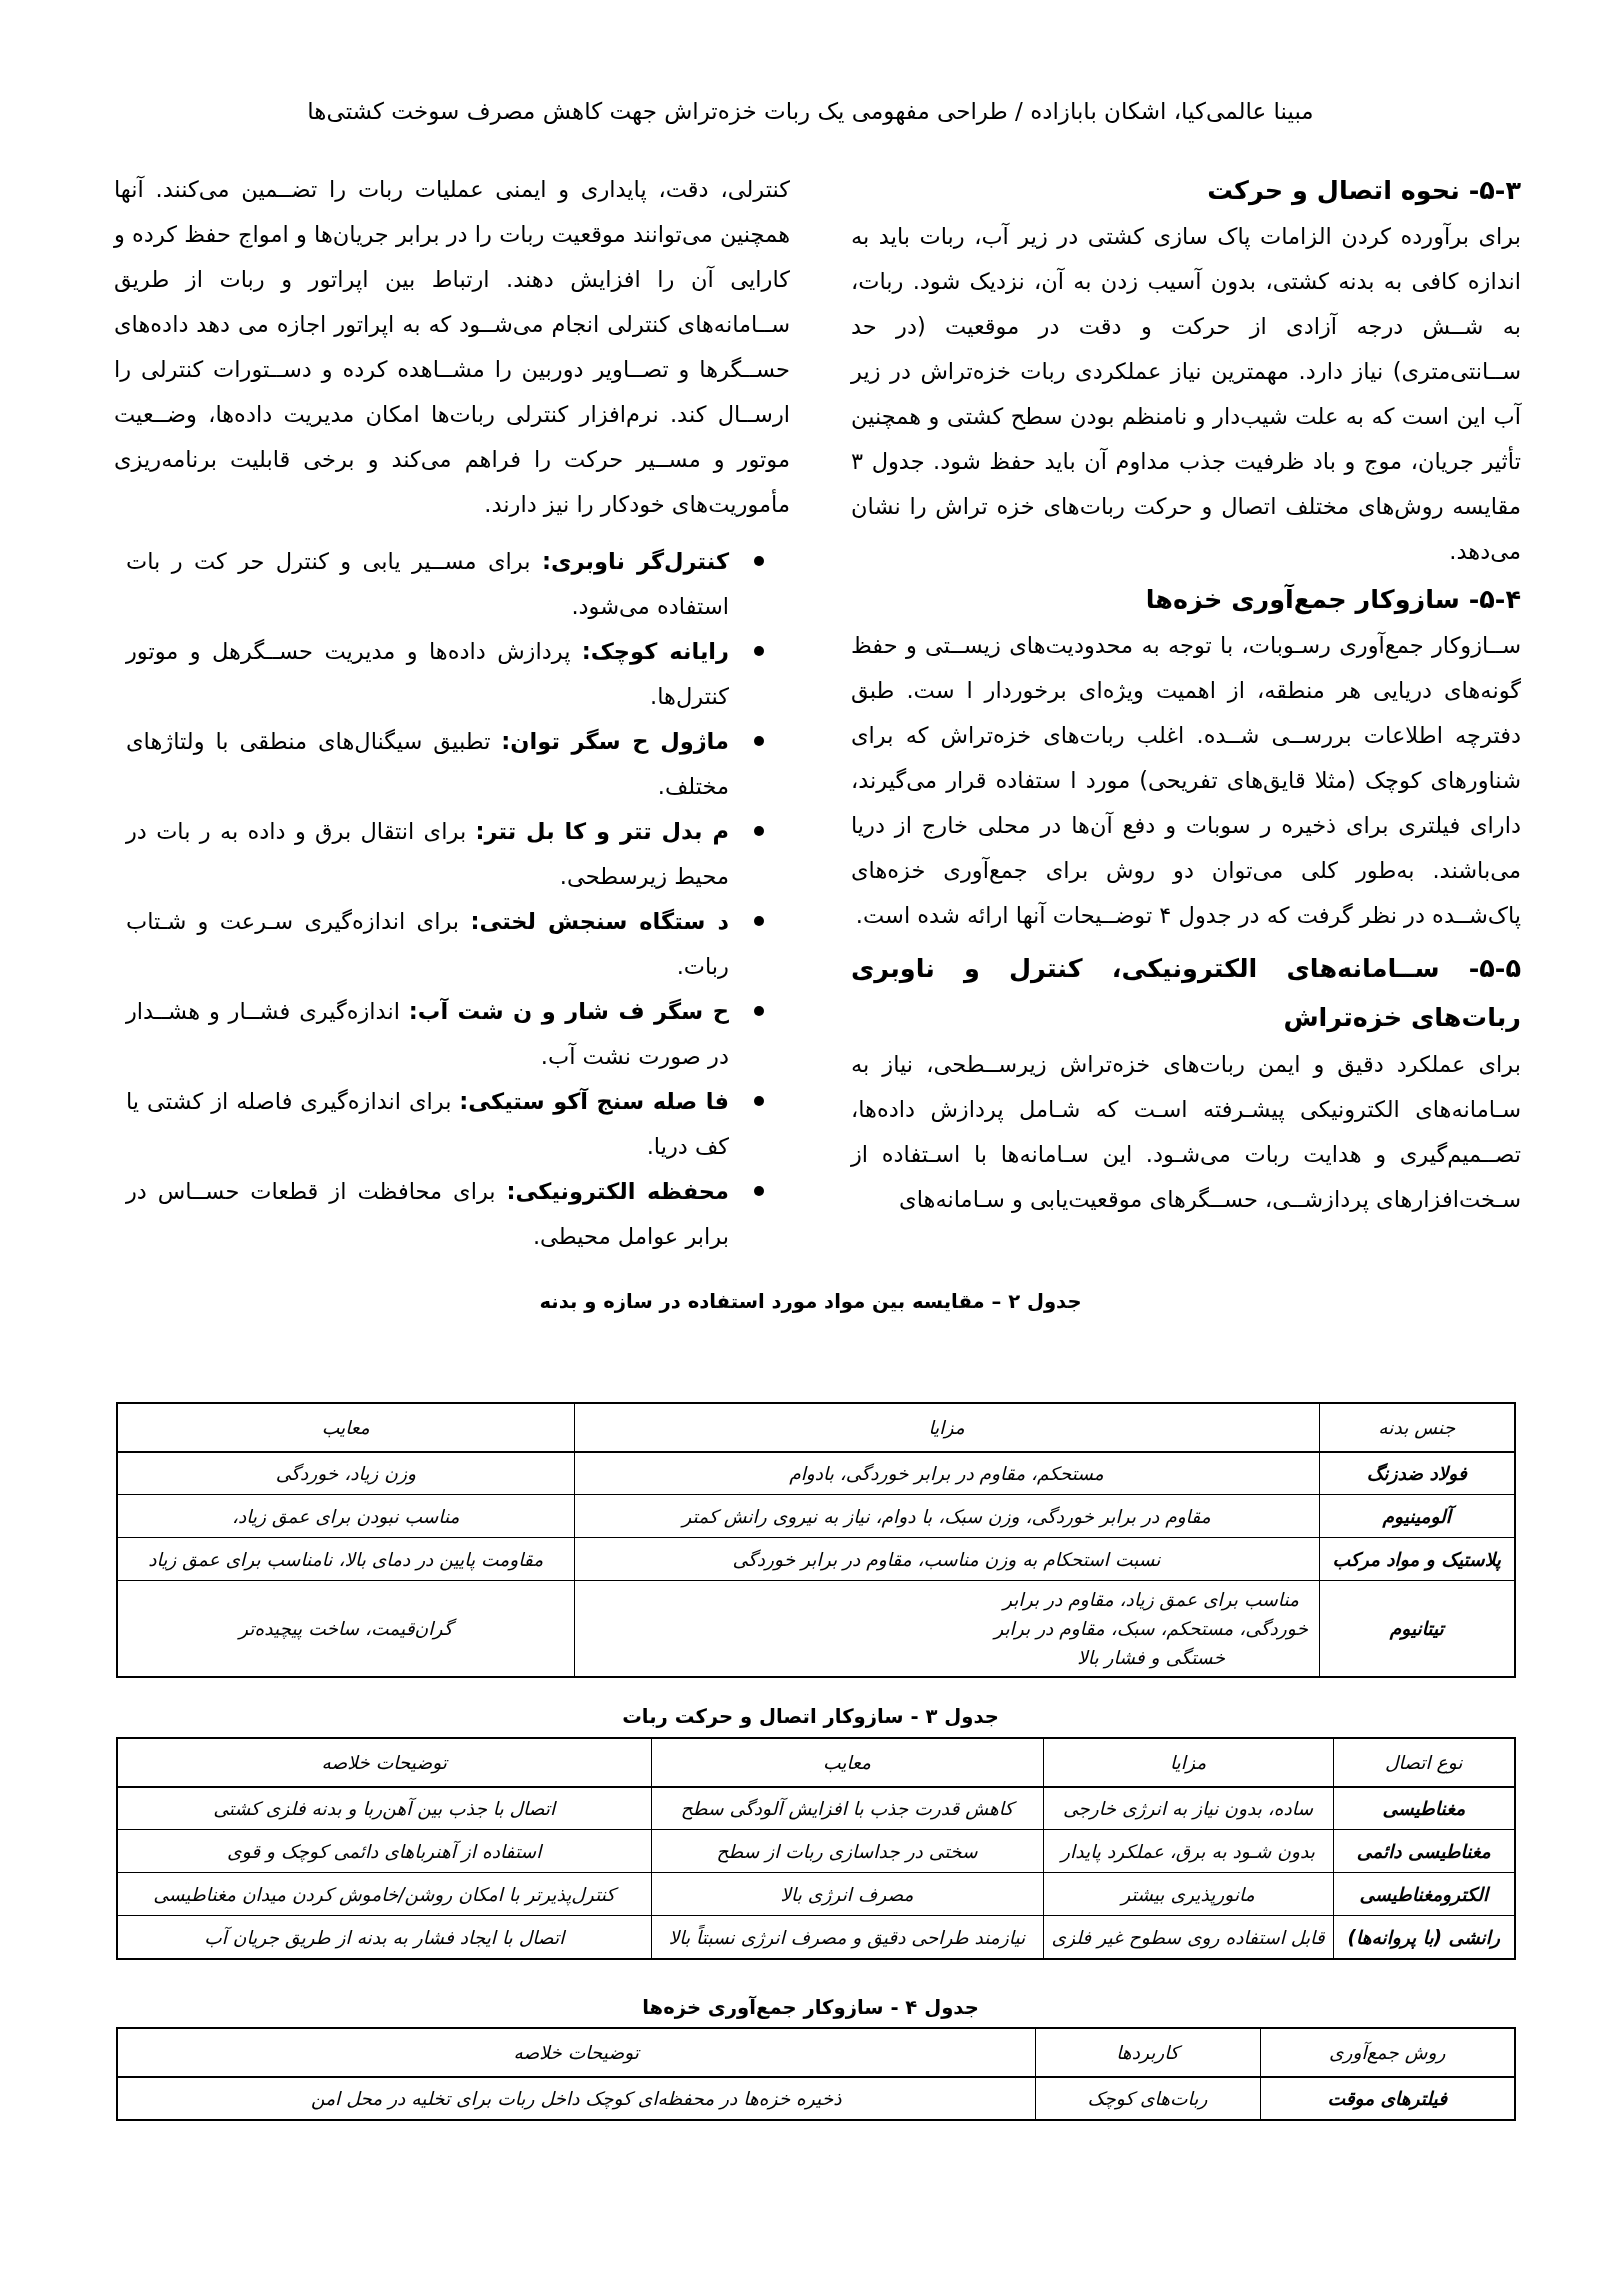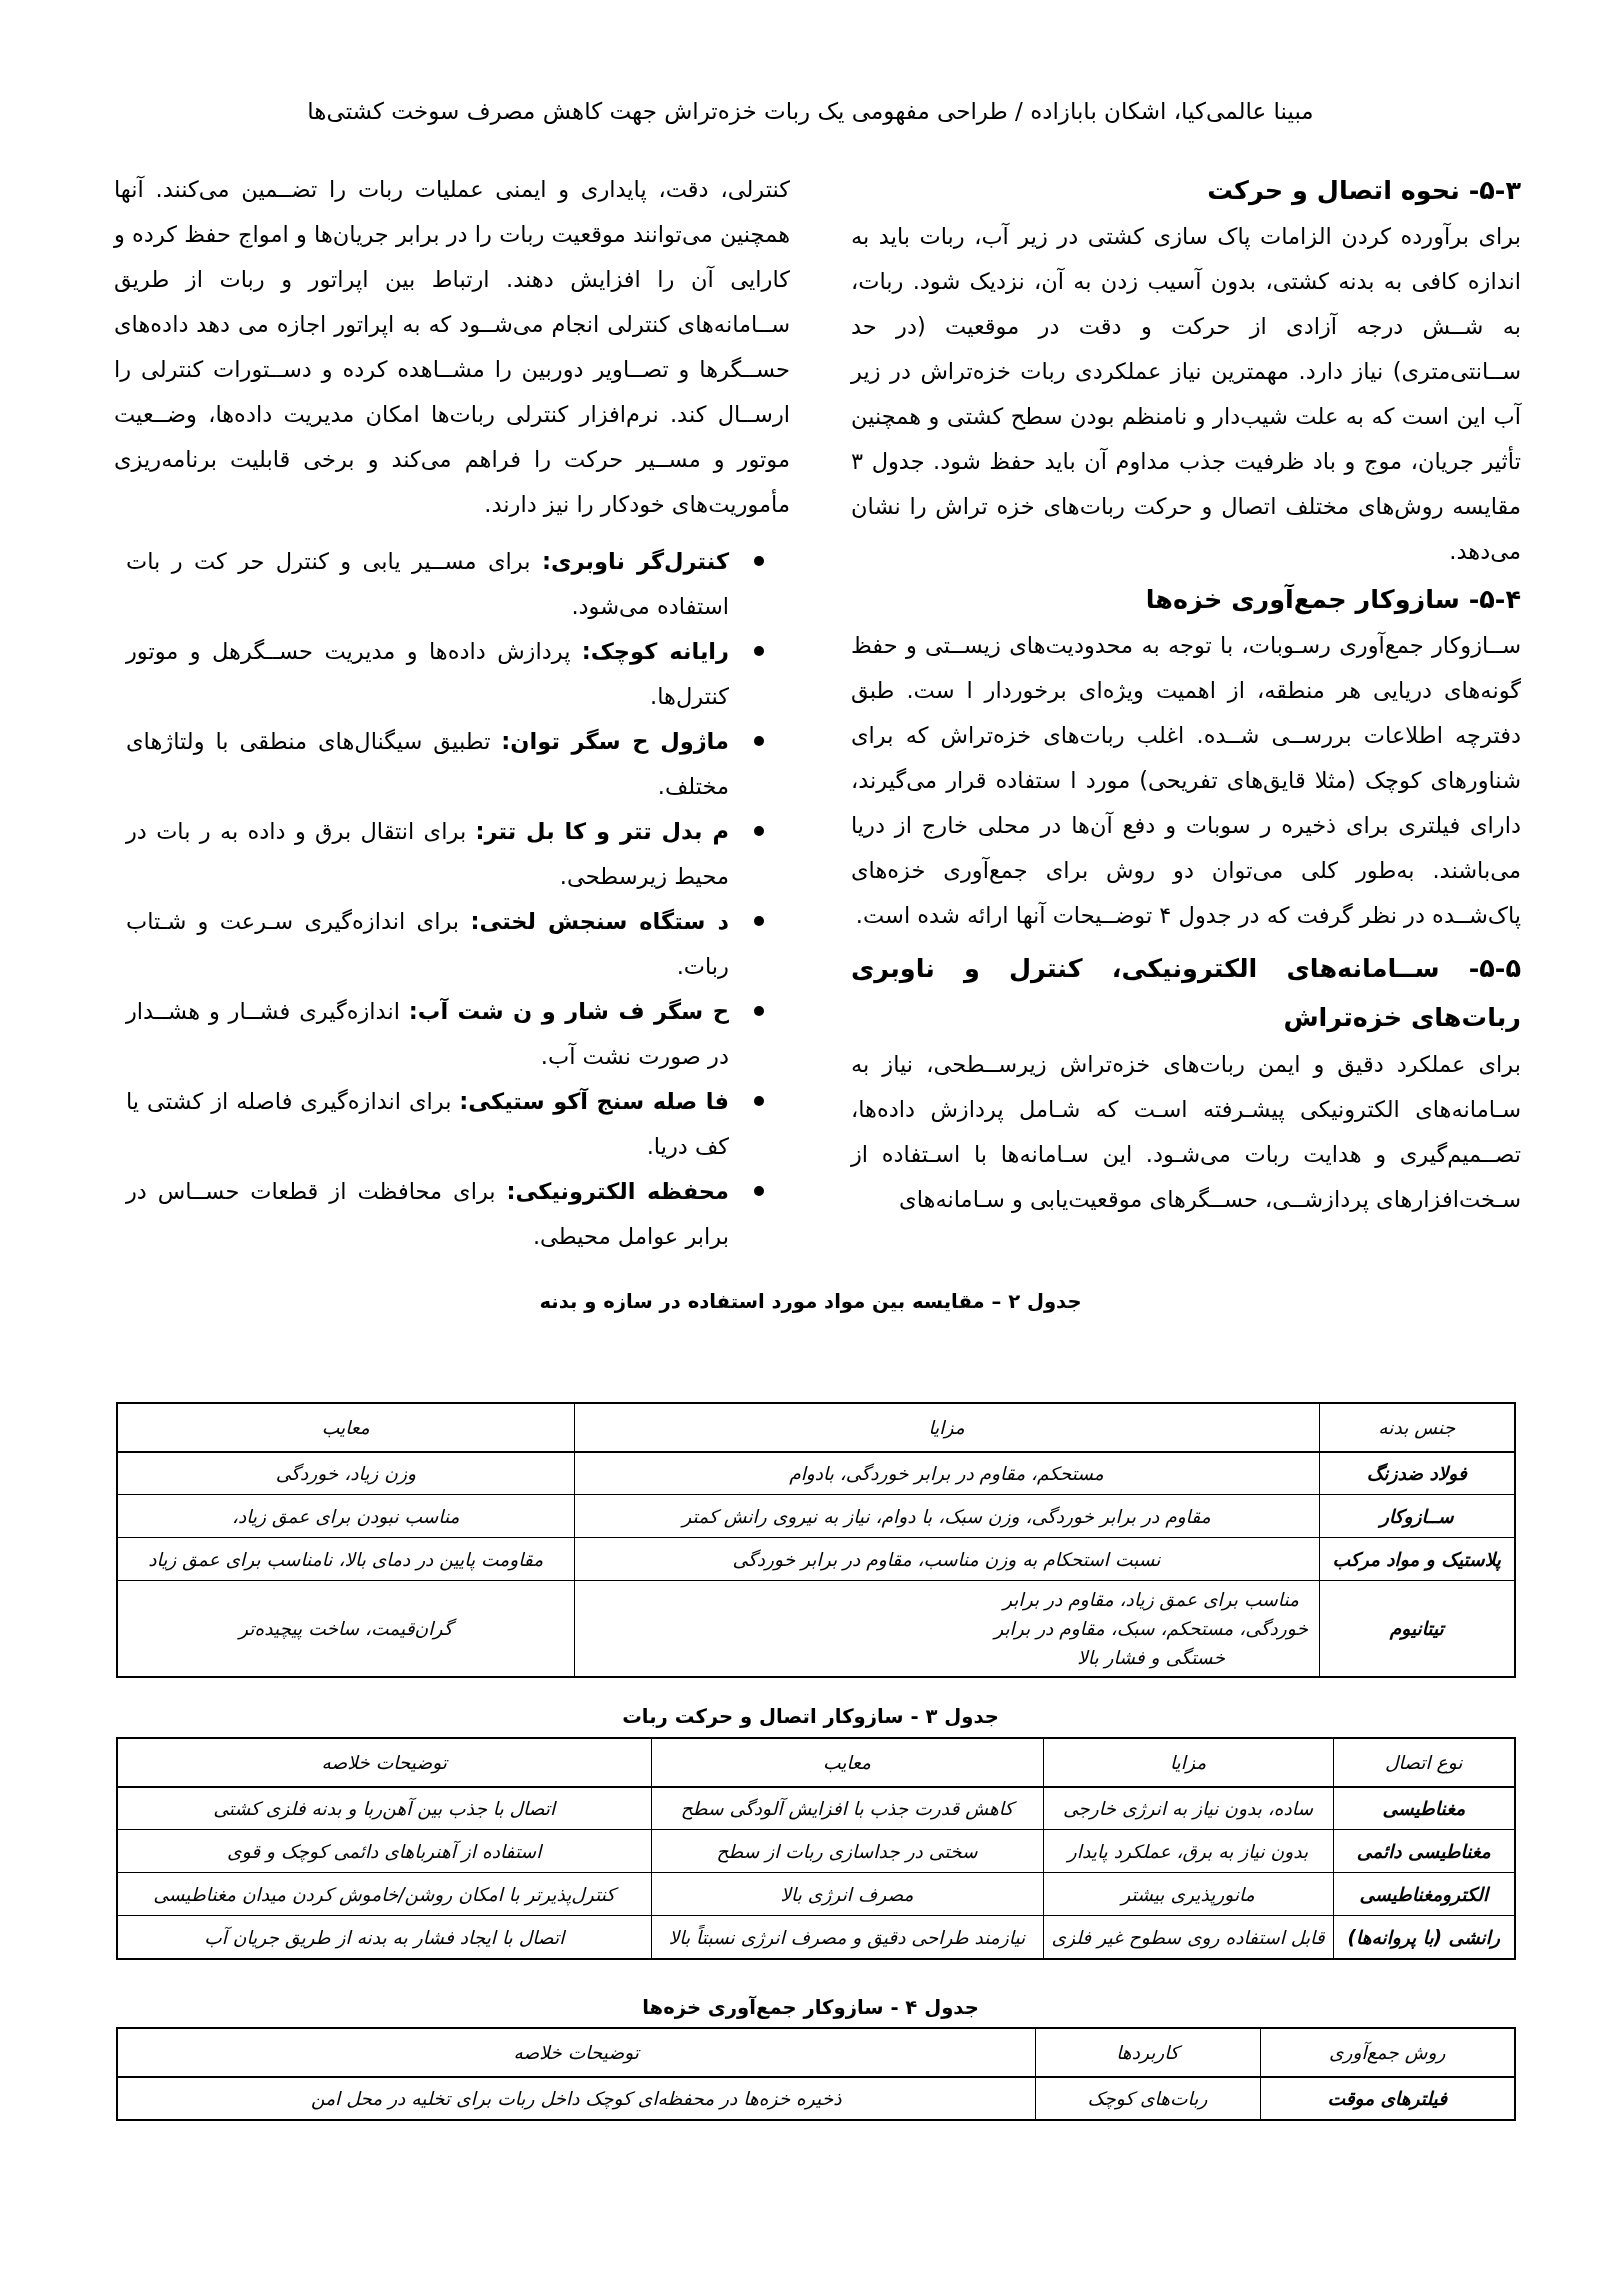--- a/index.html
+++ b/index.html
@@ -85,21 +85,21 @@
     <td>جنس بدنه</td>
     <td>مزایا</td>
     <td>معایب</td>
   </tr>
   <tr style="height:43px">
     <td class="first">فولاد ضدزنگ</td>
     <td>مستحکم، مقاوم در برابر خوردگی، بادوام</td>
     <td>وزن زیاد، خوردگی</td>
   </tr>
   <tr style="height:43px">
-    <td class="first">ســازوکار</td>
+    <td class="first">آلومینیوم</td>
     <td>مقاوم در برابر خوردگی، وزن سبک، با دوام، نیاز به نیروی رانش کمتر</td>
     <td>مناسب نبودن برای عمق زیاد،</td>
   </tr>
   <tr style="height:43px">
     <td class="first">پلاستیک و مواد مرکب</td>
     <td>نسبت استحکام به وزن مناسب، مقاوم در برابر خوردگی</td>
     <td>مقاومت پایین در دمای بالا، نامناسب برای عمق زیاد</td>
   </tr>
   <tr style="height:80px">
     <td class="first">تیتانیوم</td>
@@ -125,21 +125,21 @@
     <td>توضیحات خلاصه</td>
   </tr>
   <tr style="height:43px">
     <td class="first">مغناطیسی</td>
     <td>ساده، بدون نیاز به انرژی خارجی</td>
     <td>کاهش قدرت جذب با افزایش آلودگی سطح</td>
     <td>اتصال با جذب بین آهن‌ربا و بدنه فلزی کشتی</td>
   </tr>
   <tr style="height:43px">
     <td class="first">مغناطیسی دائمی</td>
-    <td>بدون نیاز به برق، عملکرد پایدار</td>
+    <td>بدون شـود به برق، عملکرد پایدار</td>
     <td>سختی در جداسازی ربات از سطح</td>
     <td>استفاده از آهنرباهای دائمی کوچک و قوی</td>
   </tr>
   <tr style="height:43px">
     <td class="first">الکترومغناطیسی</td>
     <td>مانورپذیری بیشتر</td>
     <td>مصرف انرژی بالا</td>
     <td>کنترل‌پذیرتر با امکان روشن/خاموش کردن میدان مغناطیسی</td>
   </tr>
   <tr style="height:43px">

